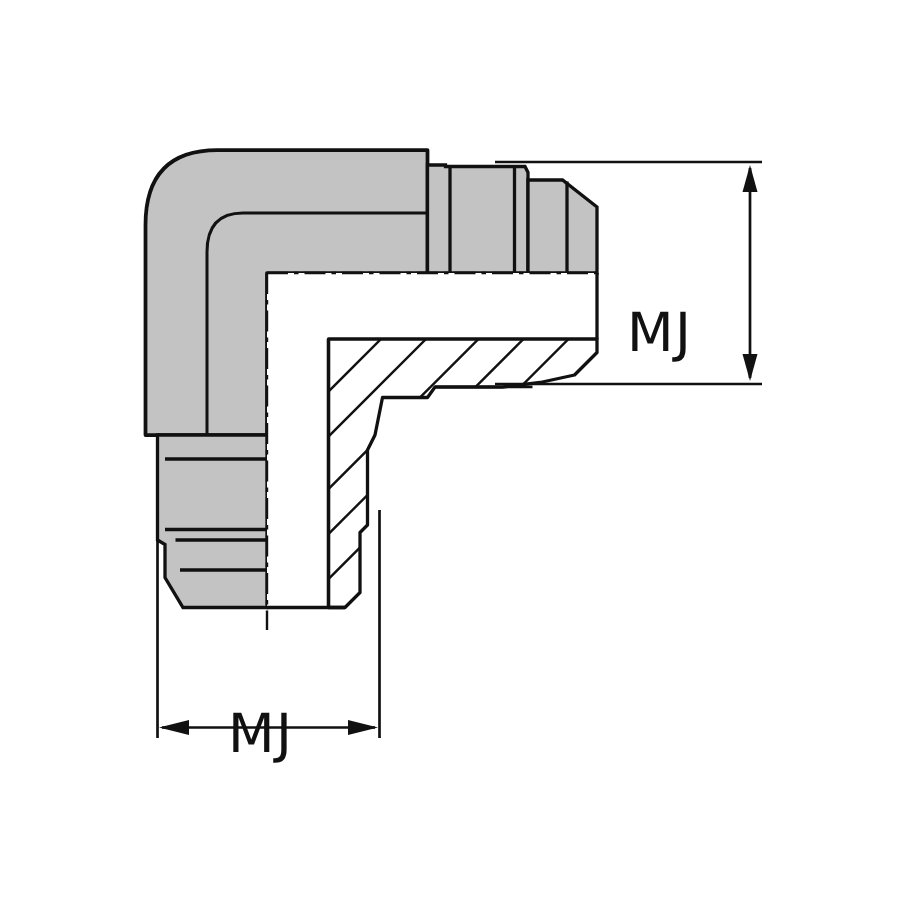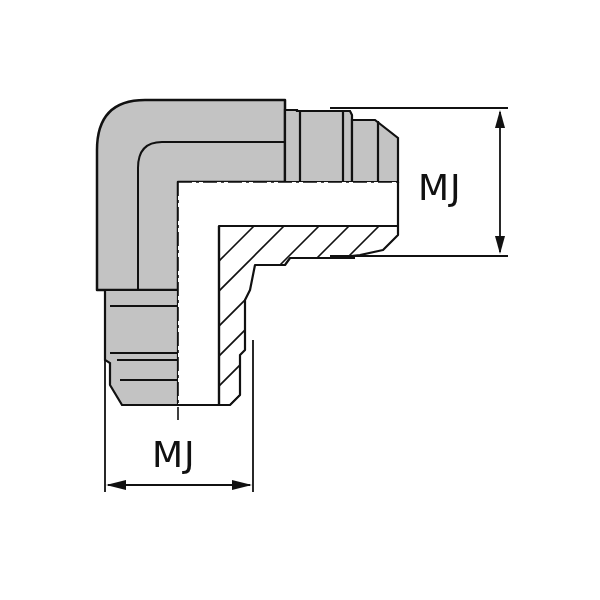--- a/index.html
+++ b/index.html
@@ -1,18 +1,18 @@
 <!DOCTYPE html>
 <html><head>
 <meta charset="utf-8">
 <style>
   html, body { margin:0; padding:0; background:#ffffff; }
   body { width:600px; height:600px; overflow:hidden; position:relative; font-family:"Liberation Sans", sans-serif; }
   #drawing { position:absolute; left:0; top:0; width:600px; height:600px; }
-  .lbl { position:absolute; font-family:"DejaVu Sans", sans-serif; font-size:36px; color:#111; line-height:1; letter-spacing:1px; }
+  .lbl { position:absolute; font-family:"DejaVu Sans", sans-serif; font-size:36px; color:#111; line-height:1; letter-spacing:1px;margin-top:35px; }
   #lbl-right { left:418px; top:170px; }
   #lbl-bottom { left:152px; top:437px; }
 </style>
 </head>
 <body>
 
 <svg id="drawing" viewBox="0 0 600 600" xmlns="http://www.w3.org/2000/svg">
   <defs>
     <clipPath id="hatchClip">
       <path d="M219,226 L388,226 L388,235 L375,248 L355,255 L330,258 L290,258 L285,265 L255,265 L250,290 L245,300 L245,350 L240,355 L240,395 L230,405 L219,405 Z"></path>

